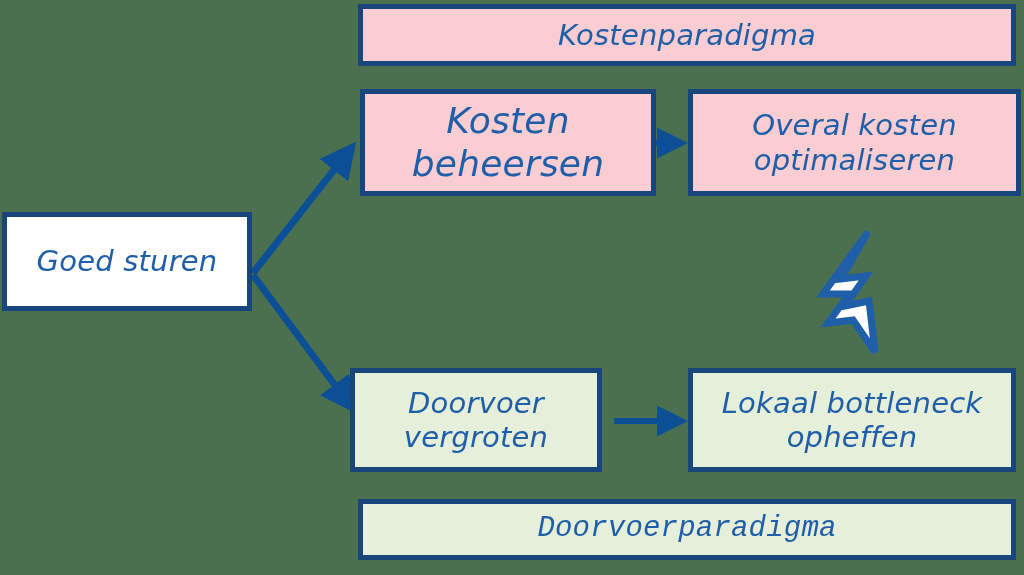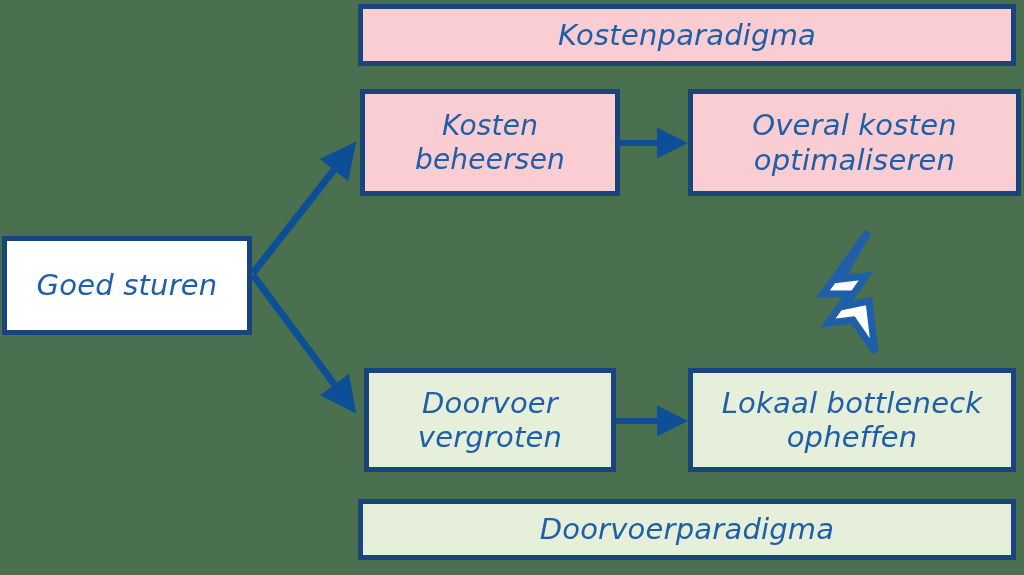--- a/index.html
+++ b/index.html
@@ -36,43 +36,44 @@
   .node.pink   { background: #f9cdd2; }
   .node.green  { background: #e6efda; }
   .node.white  { background: #ffffff; }
 
   
   #node-kostenparadigma {
     left: 358px; top: 4px; width: 658px; height: 62px;
     font-size: 29px;
   }
   #node-kosten-beheersen {
-    left: 360px; top: 89px; width: 260px; height: 107px;
-    font-size: 28px;
+    left: 360px; top: 89px; width: 296px; height: 107px;
+    font-size: 36px;
   }
   #node-overal-kosten {
     left: 688px; top: 89px; width: 333px; height: 107px;
     font-size: 29px;
   }
   #node-goed-sturen {
-    left: 2px; top: 236px; width: 250px; height: 99px;
+    left: 2px; top: 212px; width: 250px; height: 99px;
     font-size: 29px;
   }
   #node-doorvoer-vergroten {
-    left: 364px; top: 368px; width: 252px; height: 104px;
+    left: 350px; top: 368px; width: 252px; height: 104px;
     font-size: 29px;
   }
   #node-lokaal-bottleneck {
     left: 688px; top: 368px; width: 328px; height: 104px;
     font-size: 29px;
     font-style: italic;
   }
   #node-doorvoerparadigma {
     left: 358px; top: 499px; width: 658px; height: 61px;
     font-size: 29px;
+    font-family: Liberation Mono, monospace;
   }
   .node-label {
     display: block;
     padding: 0 10px;
     white-space: pre-line;
     text-align: center;
   }
 
   
   #connectors {

